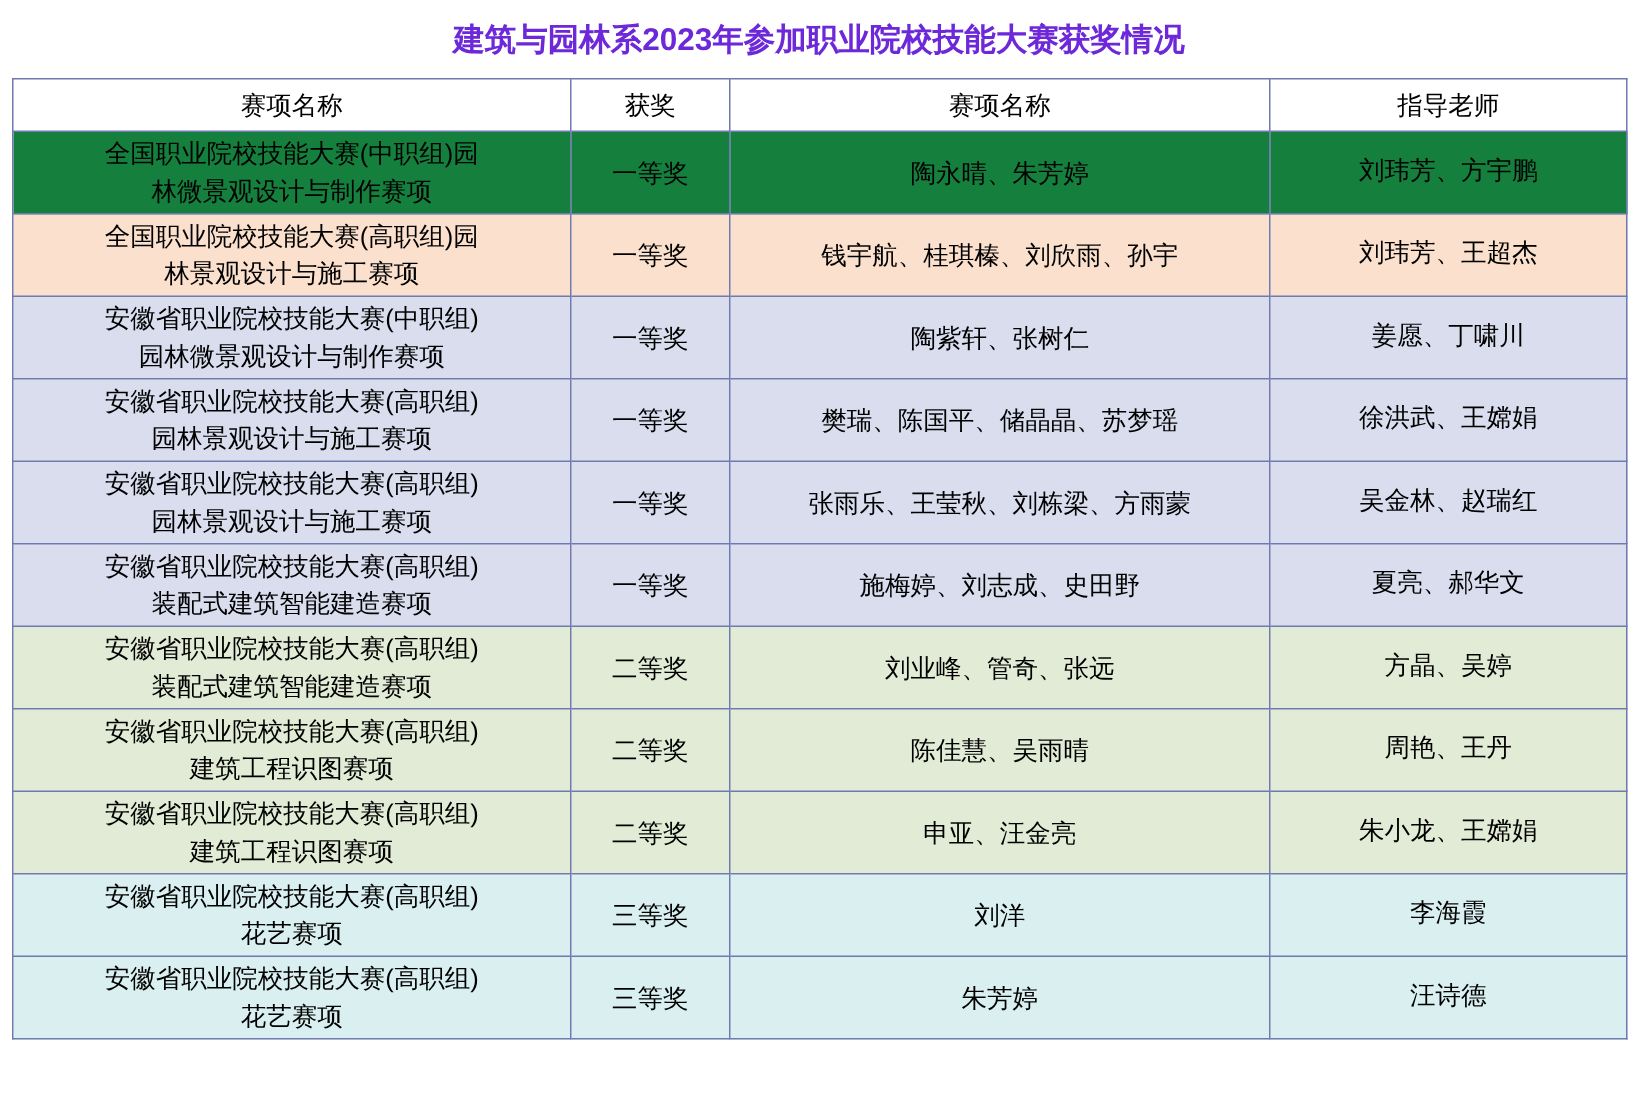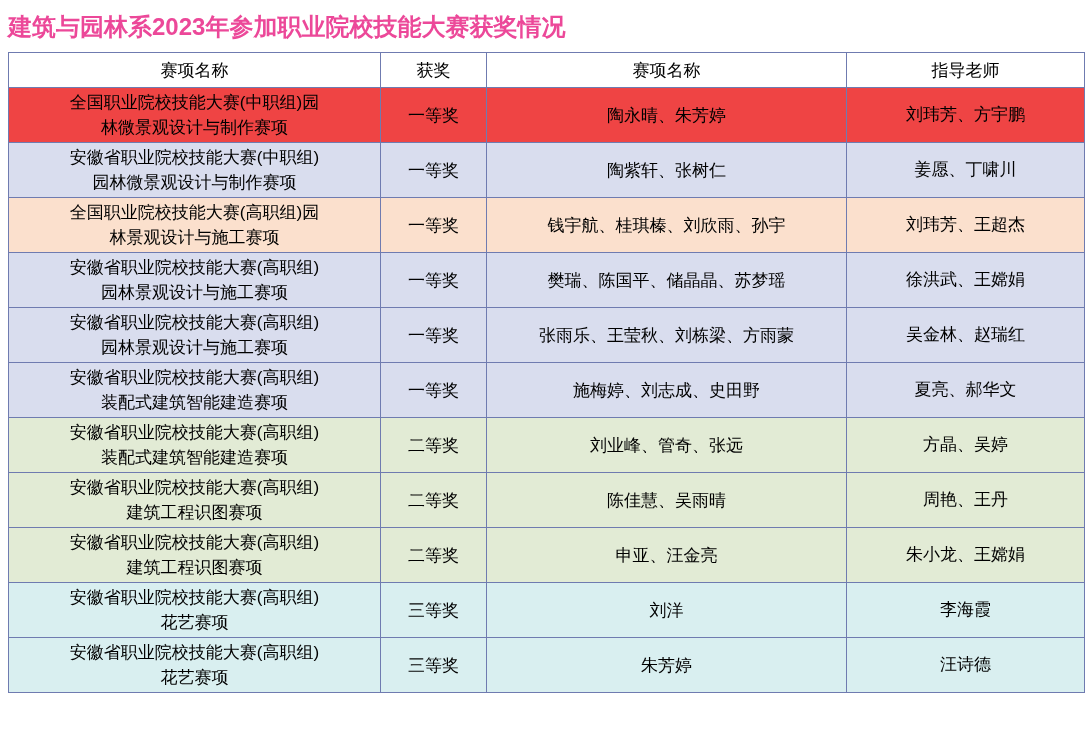--- a/index.html
+++ b/index.html
@@ -14,25 +14,26 @@
     overflow: hidden;
   }
   #page {
     width: 1092px;
     height: 729px;
     position: relative;
     box-sizing: border-box;
     padding: 4px 8px 0 8px;
   }
   #doc-title {
+    text-align: center;
     font-weight: bold;
-    font-size: 24px;
+    font-size: 21px;
     letter-spacing: 0px;
     line-height: 46px;
-    color: #ec4899;
+    color: #6d28d9;
     white-space: nowrap;
   }
   table.award-table {
     border-collapse: collapse;
     width: 1076px;
     table-layout: fixed;
     margin-top: 2px;
   }
   table.award-table td,
   table.award-table th {
@@ -90,46 +91,46 @@
     </colgroup>
     <thead>
       <tr>
         <th>赛项名称</th>
         <th>获奖</th>
         <th>赛项名称</th>
         <th>指导老师</th>
       </tr>
     </thead>
     <tbody id="table-body">
-        <tr style="background: #ef4444;">
+        <tr style="background: #15803d;">
           <td class="col-event">
             <span class="line">全国职业院校技能大赛(中职组)园</span>
             <span class="line">林微景观设计与制作赛项</span>
           </td>
           <td class="col-prize">一等奖</td>
           <td class="col-students">陶永晴、朱芳婷</td>
           <td class="col-teachers">刘玮芳、方宇鹏</td>
         </tr>
+        <tr style="background: rgb(251, 224, 205);">
+          <td class="col-event">
+            <span class="line">全国职业院校技能大赛(高职组)园</span>
+            <span class="line">林景观设计与施工赛项</span>
+          </td>
+          <td class="col-prize">一等奖</td>
+          <td class="col-students">钱宇航、桂琪榛、刘欣雨、孙宇</td>
+          <td class="col-teachers">刘玮芳、王超杰</td>
+        </tr>
         <tr style="background: rgb(217, 221, 238);">
           <td class="col-event">
             <span class="line">安徽省职业院校技能大赛(中职组)</span>
             <span class="line">园林微景观设计与制作赛项</span>
           </td>
           <td class="col-prize">一等奖</td>
           <td class="col-students">陶紫轩、张树仁</td>
           <td class="col-teachers">姜愿、丁啸川</td>
-        </tr>
-        <tr style="background: rgb(251, 224, 205);">
-          <td class="col-event">
-            <span class="line">全国职业院校技能大赛(高职组)园</span>
-            <span class="line">林景观设计与施工赛项</span>
-          </td>
-          <td class="col-prize">一等奖</td>
-          <td class="col-students">钱宇航、桂琪榛、刘欣雨、孙宇</td>
-          <td class="col-teachers">刘玮芳、王超杰</td>
         </tr>
         <tr style="background: rgb(217, 221, 238);">
           <td class="col-event">
             <span class="line">安徽省职业院校技能大赛(高职组)</span>
             <span class="line">园林景观设计与施工赛项</span>
           </td>
           <td class="col-prize">一等奖</td>
           <td class="col-students">樊瑞、陈国平、储晶晶、苏梦瑶</td>
           <td class="col-teachers">徐洪武、王嫦娟</td>
         </tr>

